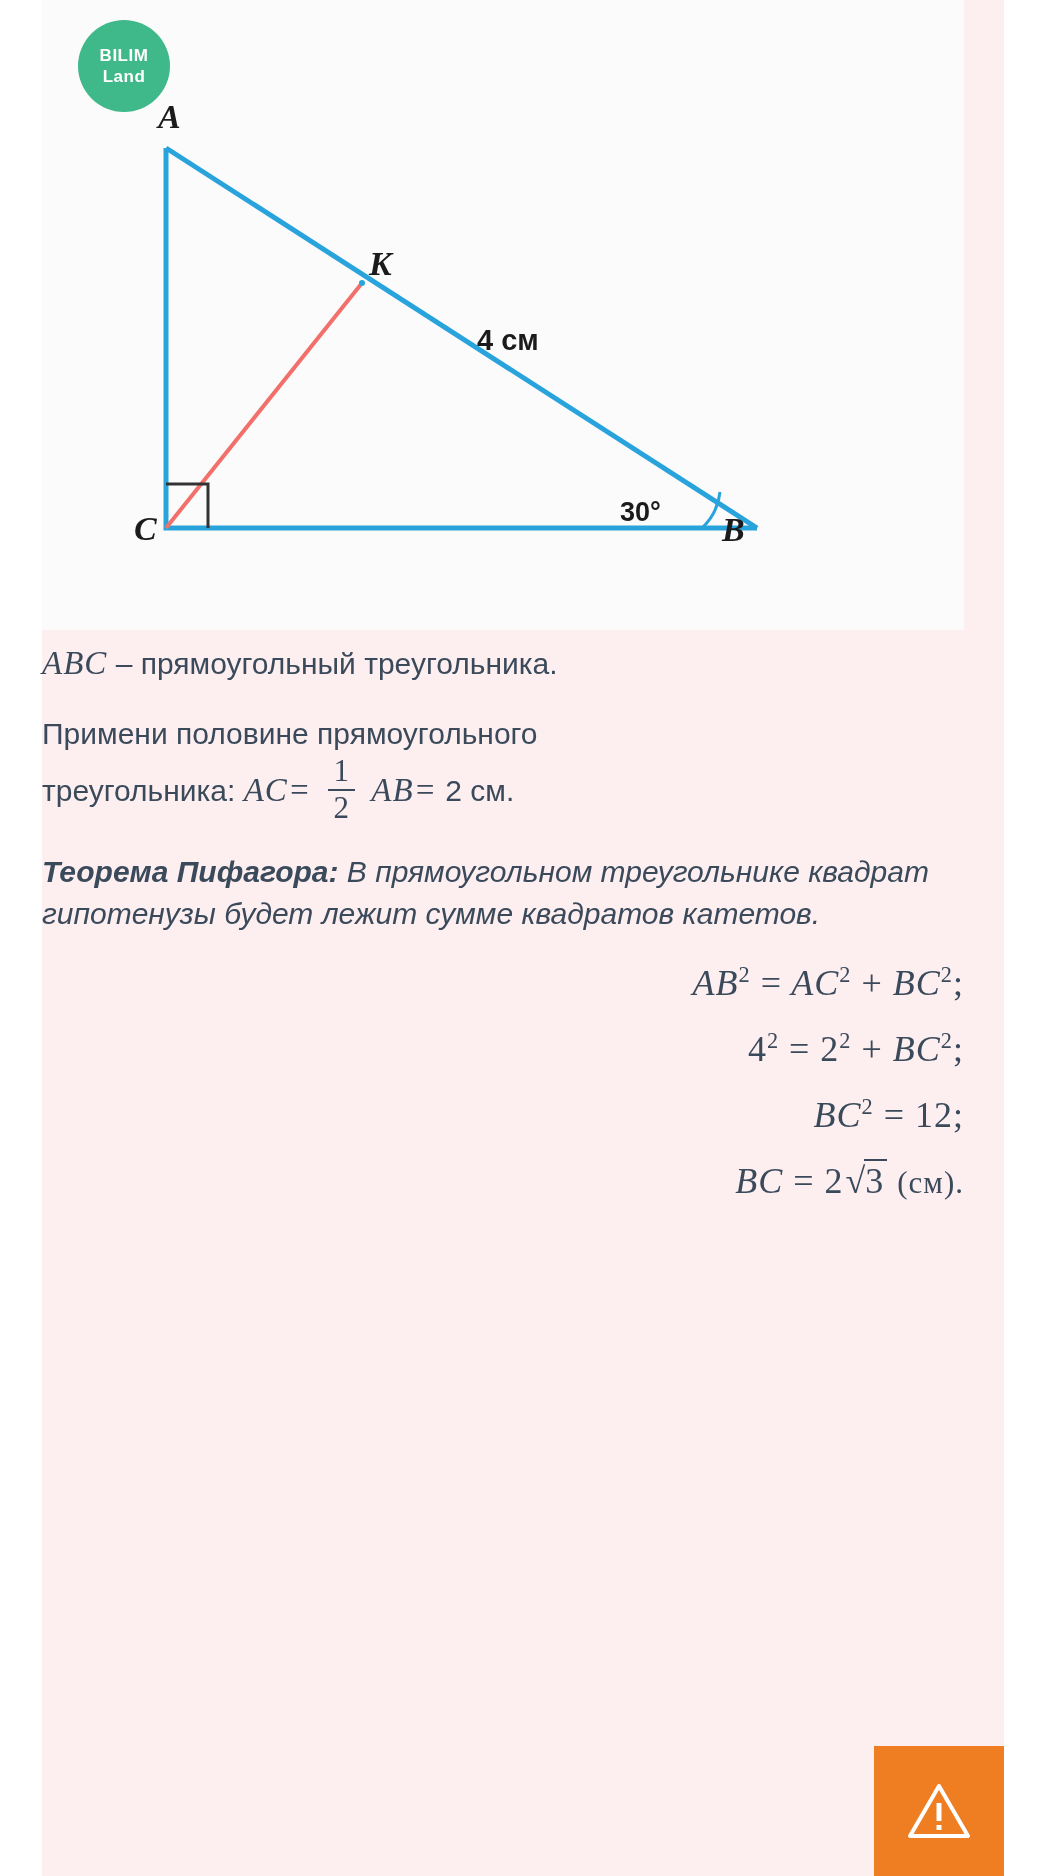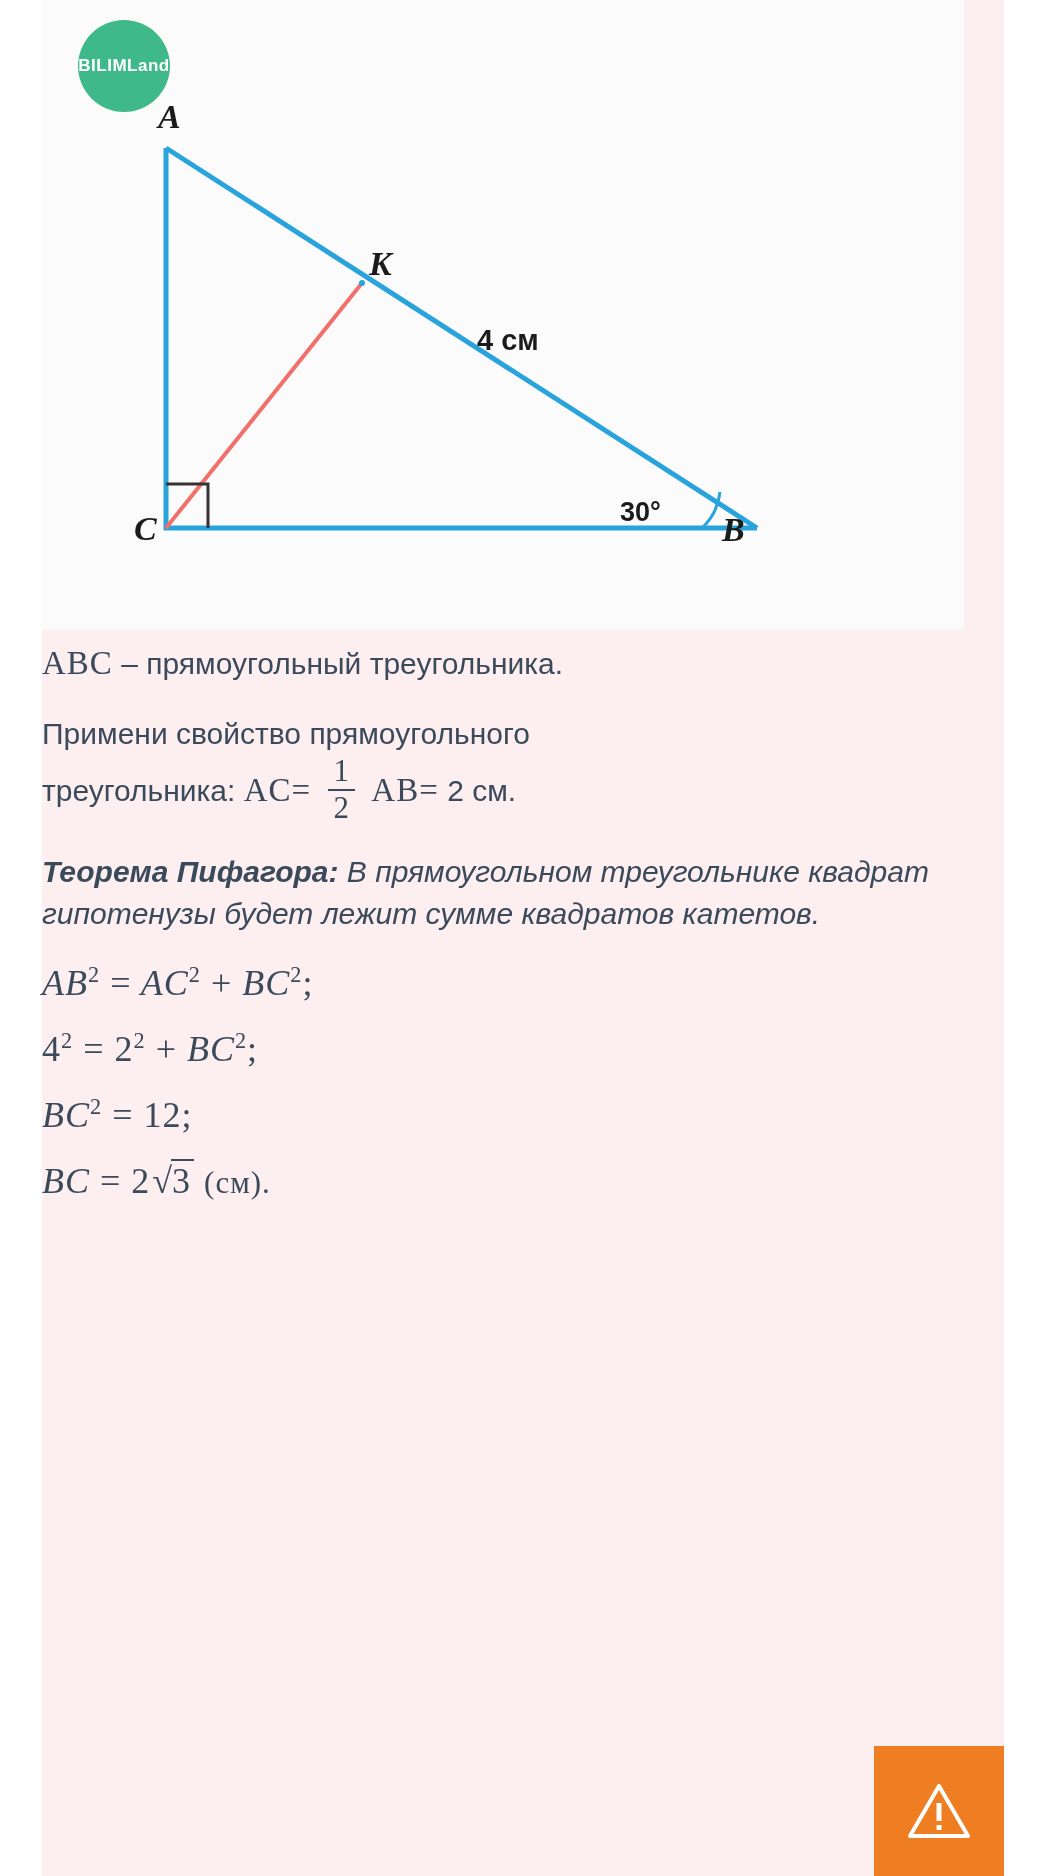--- a/index.html
+++ b/index.html
@@ -45,21 +45,21 @@
   }
   .logo {
     position: absolute;
     left: 78px;
     top: 20px;
     width: 92px;
     height: 92px;
     border-radius: 50%;
     background: #3fb98a;
     display: flex;
-    flex-direction: row;
+    flex-direction: column;
     align-items: center;
     justify-content: center;
     color: #ffffff;
     font-size: 17px;
     font-weight: bold;
     letter-spacing: 0.5px;
     line-height: 1.25;
   }
   svg.fig {
     position: absolute;
@@ -76,20 +76,21 @@
   }
   .para {
     color: #3a4a5a;
     font-size: 30px;
     line-height: 1.42;
     margin: 0 0 26px 0;
     padding: 0 10px 0 0;
   }
   .serif-it {
     font-family: "Liberation Serif", serif;
+    font-style: italic;
     font-size: 33px;
     letter-spacing: 1px;
   }
   .prop-title {
     font-style: italic;
     font-weight: bold;
   }
   .prop-body {
     font-style: italic;
   }
@@ -106,21 +107,21 @@
     padding: 0 6px 1px 6px;
     line-height: 1.05;
   }
   .inline-frac .den {
     display: block;
     border-top: 2px solid #3a4a5a;
     padding: 1px 6px 0 6px;
     line-height: 1.05;
   }
   .eq-block {
-    text-align: left;
+    text-align: right;
     font-family: "Liberation Serif", serif;
     font-style: italic;
     color: #3a4a5a;
     font-size: 36px;
     letter-spacing: 1px;
     margin: 0 0 24px 0;
   }
   .eq-block .rm {
     font-style: normal;
   }
@@ -191,21 +192,21 @@
   </div>
 
   <div class="content">
 
     <p class="para">
       <span class="serif-it">ABC</span><span> – прямоугольный треугольника.</span>
     </p>
 
 
     <p class="para">
-      <span>Примени свойство прямоугольного</span><br>
+      <span>Примени половине прямоугольного</span><br>
       <span>треугольника:</span>
       <span class="serif-it">AC</span><span class="serif-it">=</span>
       <span class="inline-frac">
         <span class="num">1</span>
         <span class="den">2</span>
       </span>
       <span class="serif-it">AB</span><span class="serif-it">=</span>
       <span>2 см.</span>
     </p>
 

